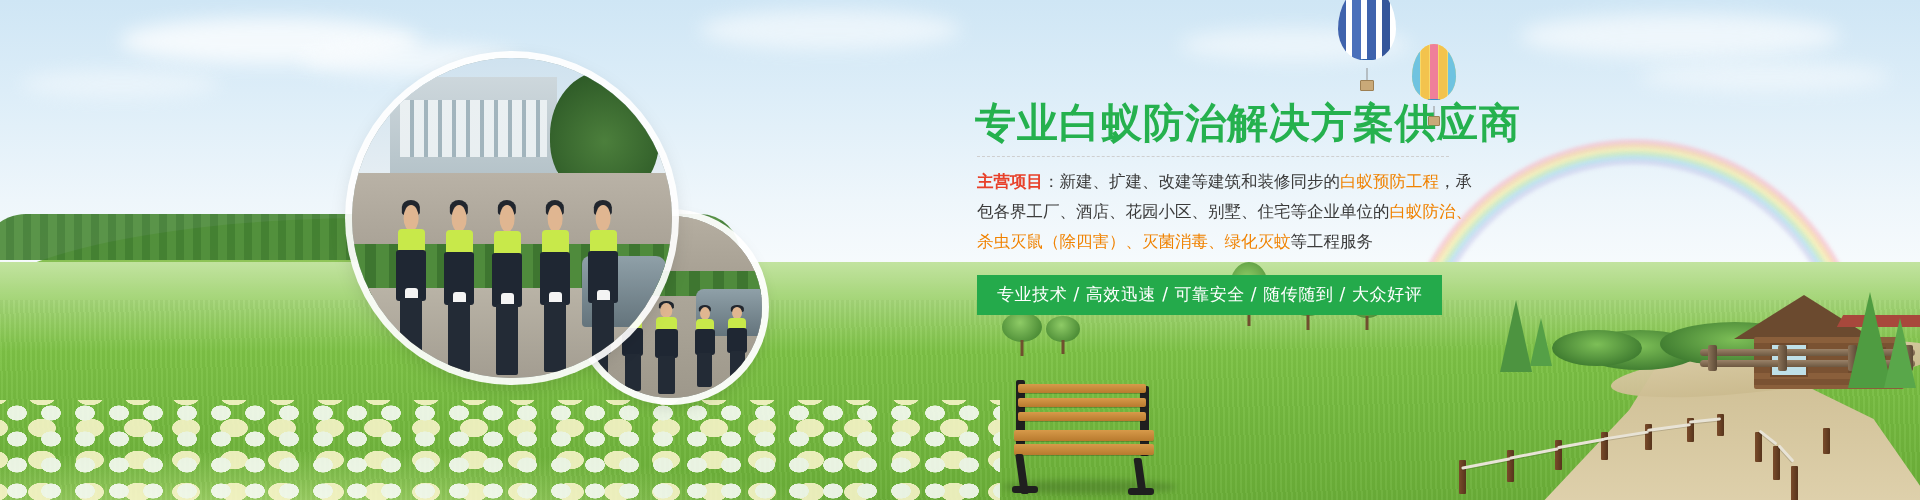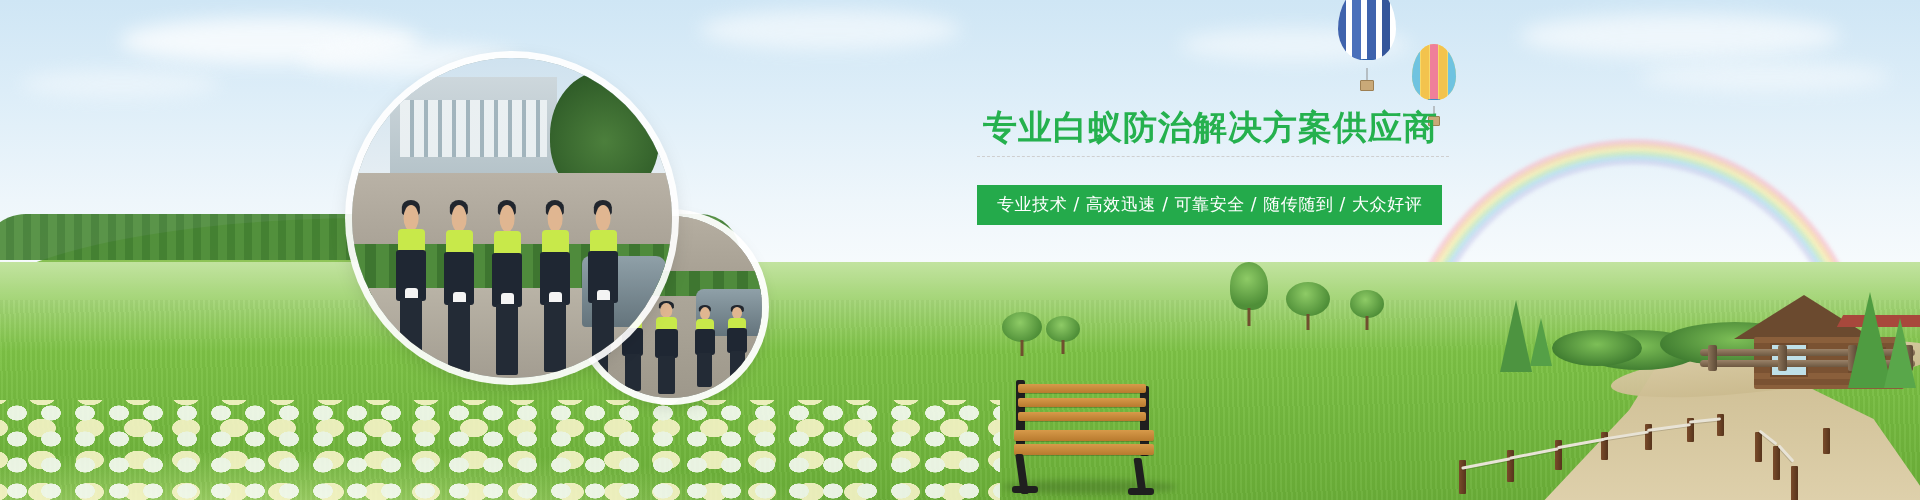--- a/index.html
+++ b/index.html
@@ -191,22 +191,22 @@
   .worker .cap{position:absolute;left:50%;transform:translateX(-50%);top:-3%;width:52%;height:9%;background:#21262e;border-radius:50% 50% 20% 20%;}
   .worker .vest{position:absolute;left:12%;top:15%;width:76%;height:30%;background:#c8e94a;border-radius:4px 4px 2px 2px;}
   .worker .torso{position:absolute;left:8%;top:28%;width:84%;height:32%;background:#1f2733;border-radius:3px;}
   .worker .legs{position:absolute;left:18%;top:58%;width:64%;height:42%;background:#232b36;border-radius:2px;}
   .worker .gloves{position:absolute;left:32%;top:52%;width:36%;height:10%;background:#f4f4f4;border-radius:3px;}
 
   
   .textblock{position:absolute;left:975px;top:100px;width:520px;}
   .title-cn{
     font-family:"DejaVu Sans","Liberation Sans",sans-serif;
-    font-size:34px;font-weight:bold;color:#25b14e;letter-spacing:1px;
-    line-height:1.15;margin:8px;white-space:nowrap;
+    font-size:41px;font-weight:bold;color:#25b14e;letter-spacing:1px;
+    line-height:1.15;margin:0;white-space:nowrap;
   }
   .title-en{
     font-size:16.5px;color:#a9a9a9;letter-spacing:1.55px;margin:7px 0 0 2px;
     white-space:nowrap;font-weight:400;
   }
   .divider{
     margin:9px 0 10px 2px;width:472px;height:0;
     border-top:1px dashed #cfcfcf;
   }
   .desc{
@@ -468,20 +468,23 @@
 
   </div>
 
   <div class="textblock">
 
     <h1 class="title-cn">专业白蚁防治解决方案供应商</h1>
 
 
     <div class="divider"></div>
 
+    <p class="desc">
+      <span class="lbl">主营项目</span><span>：</span><span>新建、扩建、改建等建筑和装修同步的</span><span class="hl">白蚁预防工程</span><span>，承包</span><span>各界工厂、酒店、花园小区、别墅、住宅等企业单位的</span><span class="hl">白蚁防治、杀虫</span><span class="hl">灭鼠（除四害）、灭菌消毒、绿化灭蚊</span><span>等工程服务</span>
+    </p>
 
     <div class="cta">
       <span>专业技术 / 高效迅速 / 可靠安全 / 随传随到 / 大众好评</span>
     </div>
 
   </div>
 
 </div>
 
 </body></html>

